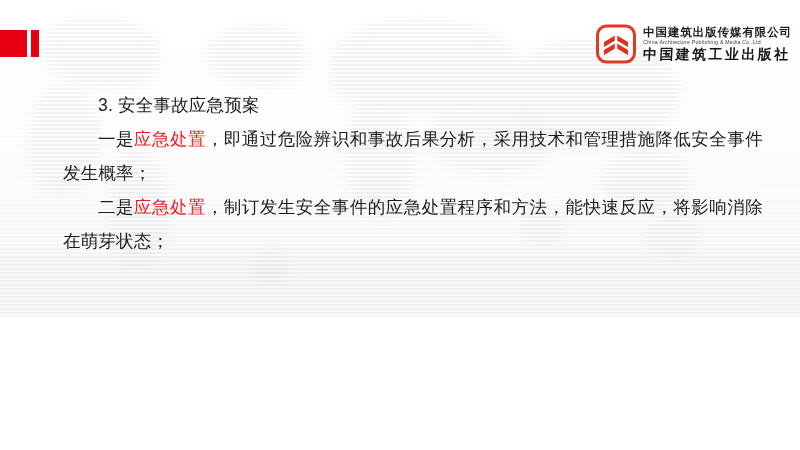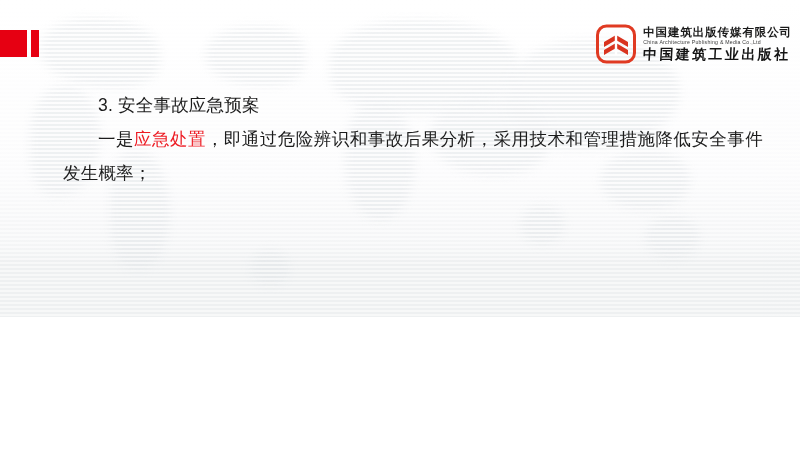--- a/index.html
+++ b/index.html
@@ -229,18 +229,19 @@
       <div class="logo-en">China Architecture Publishing &amp; Media Co.,Ltd</div>
       <div class="logo-calli">中国建筑工业出版社</div>
     </div>
   </div>
 
   <div class="content">
     <p class="indent">3. 安全事故应急预案</p>
 
     <p class="indent"><span>一是</span><span class="hl">应急处置</span><span>，即通过危险辨识和事故后果分析，采用技术和管理措施降低安全事件发生概率；</span></p>
 
+    <p class="indent"><span>二是</span><span class="hl">应急处置</span><span>，制订发生安全事件的应急处置程序和方法，能快速反应，将影响消除在萌芽状态；</span></p>
 
   </div>
 
   <div class="pagenum">6</div>
 
 </div>
 
 </body></html>

